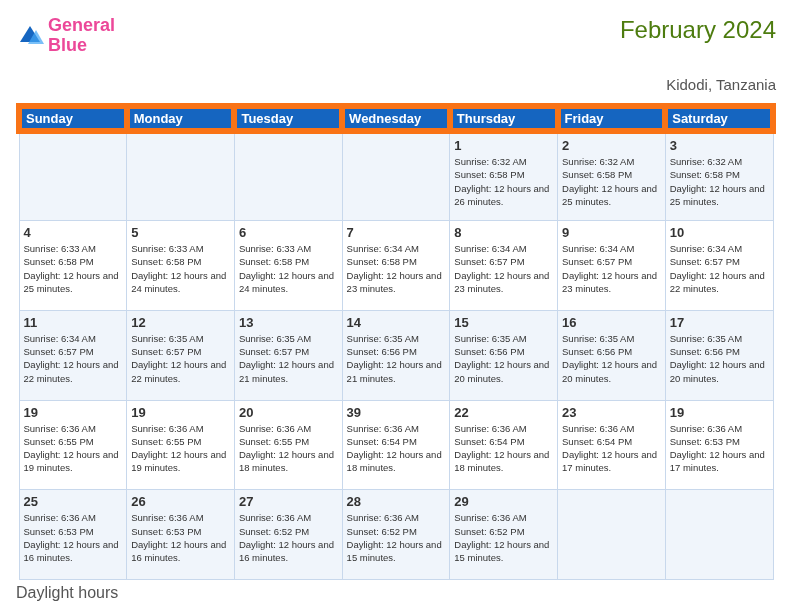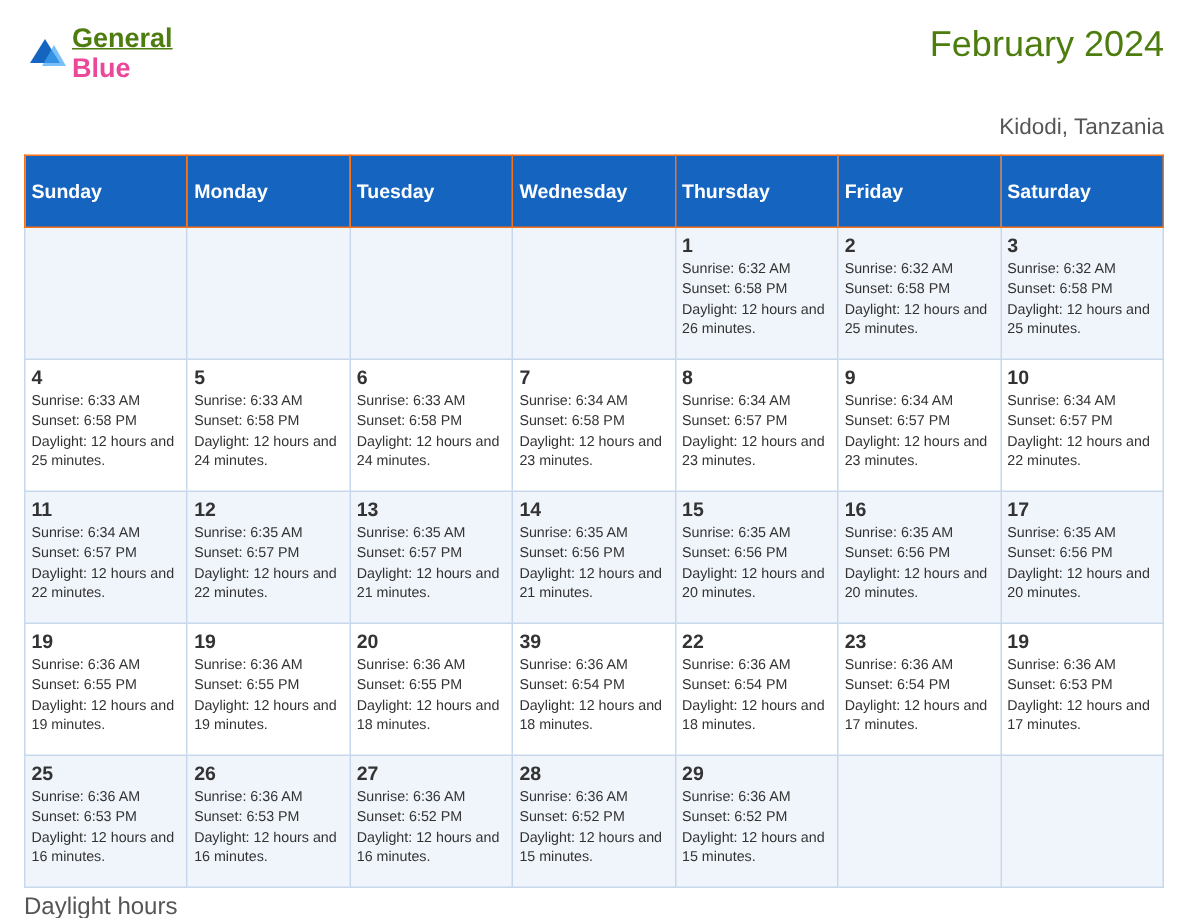--- a/index.html
+++ b/index.html
@@ -26,21 +26,21 @@
     .logo {
       display: flex;
       align-items: center;
       gap: 4px;
     }
     .logo-text {
       font-size: 18px;
       font-weight: bold;
       line-height: 1.1;
     }
-    .logo-general { color: #4d7c0f; text-decoration: underline; }
+    .logo-general { color: #ec4899; }
     .logo-blue { color: #ec4899; text-align: right; }
     .logo-icon {
       width: 28px;
       height: 28px;
     }
     .title-block {
       text-align: right;
     }
     .month-year {
       font-size: 24px;
@@ -54,24 +54,24 @@
     }
     .calendar {
       flex: 1;
       border-collapse: collapse;
       width: 100%;
       table-layout: fixed;
     }
     .calendar thead th {
       background-color: #1565c0;
       color: #fff;
-      padding: 16px 4px;
+      padding: 2px 4px;
       font-size: 13px;
       text-align: left;
-      border: 1px solid #f97316;
+      border: 6px solid #f97316;
     }
     .calendar tbody td {
       border: 1px solid #c8d8ec;
       vertical-align: top;
       padding: 4px 4px;
       font-size: 10px;
       color: #333;
       height: 88px;
     }
     .calendar tbody tr:nth-child(odd) td {

